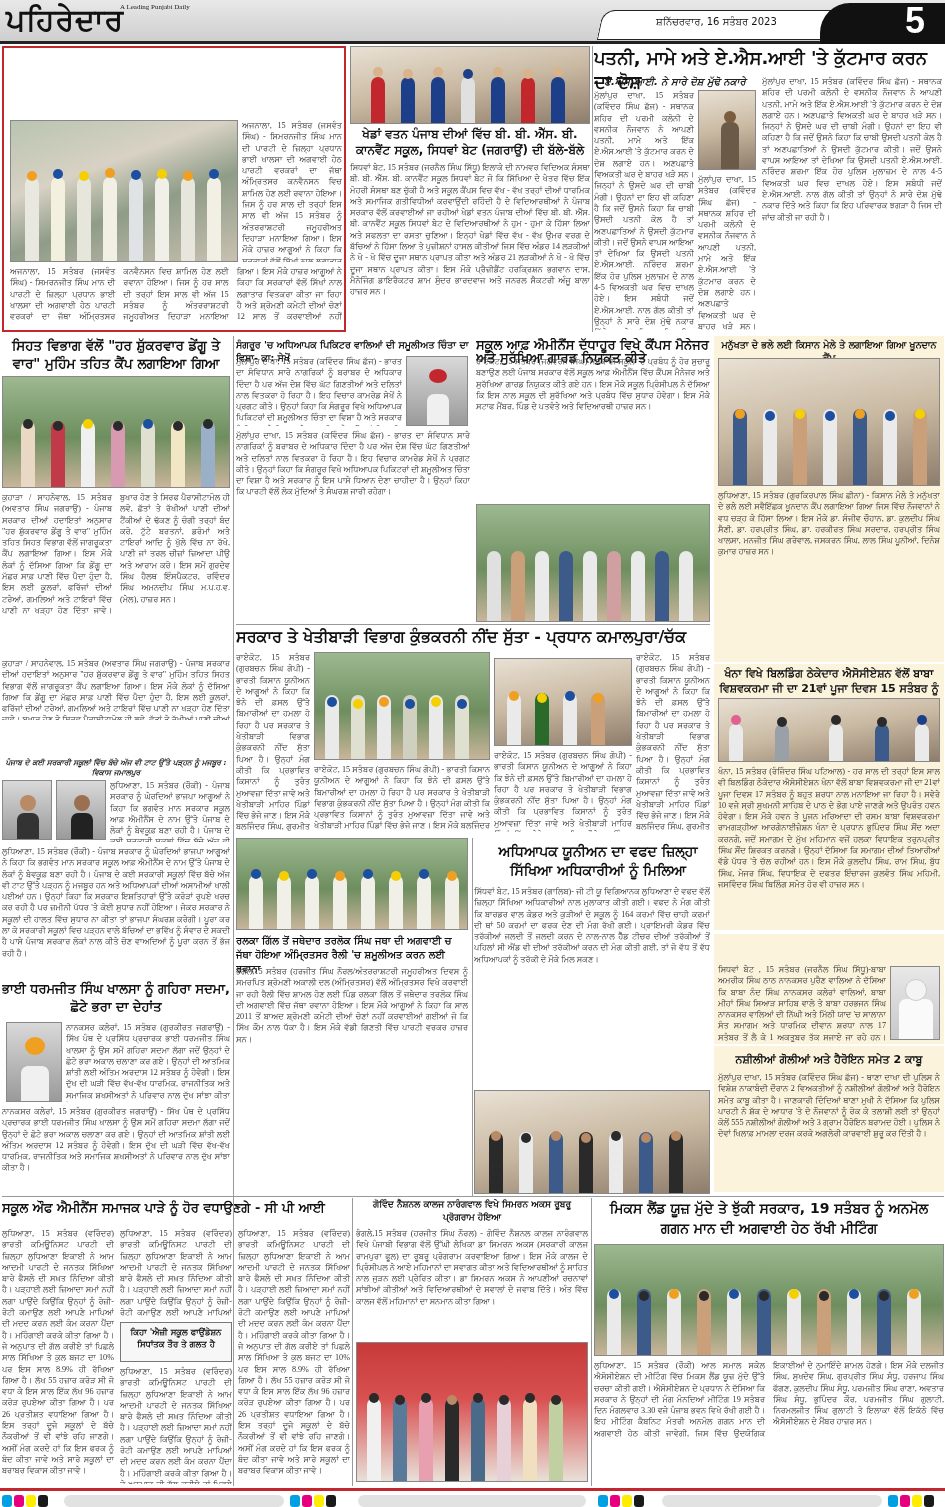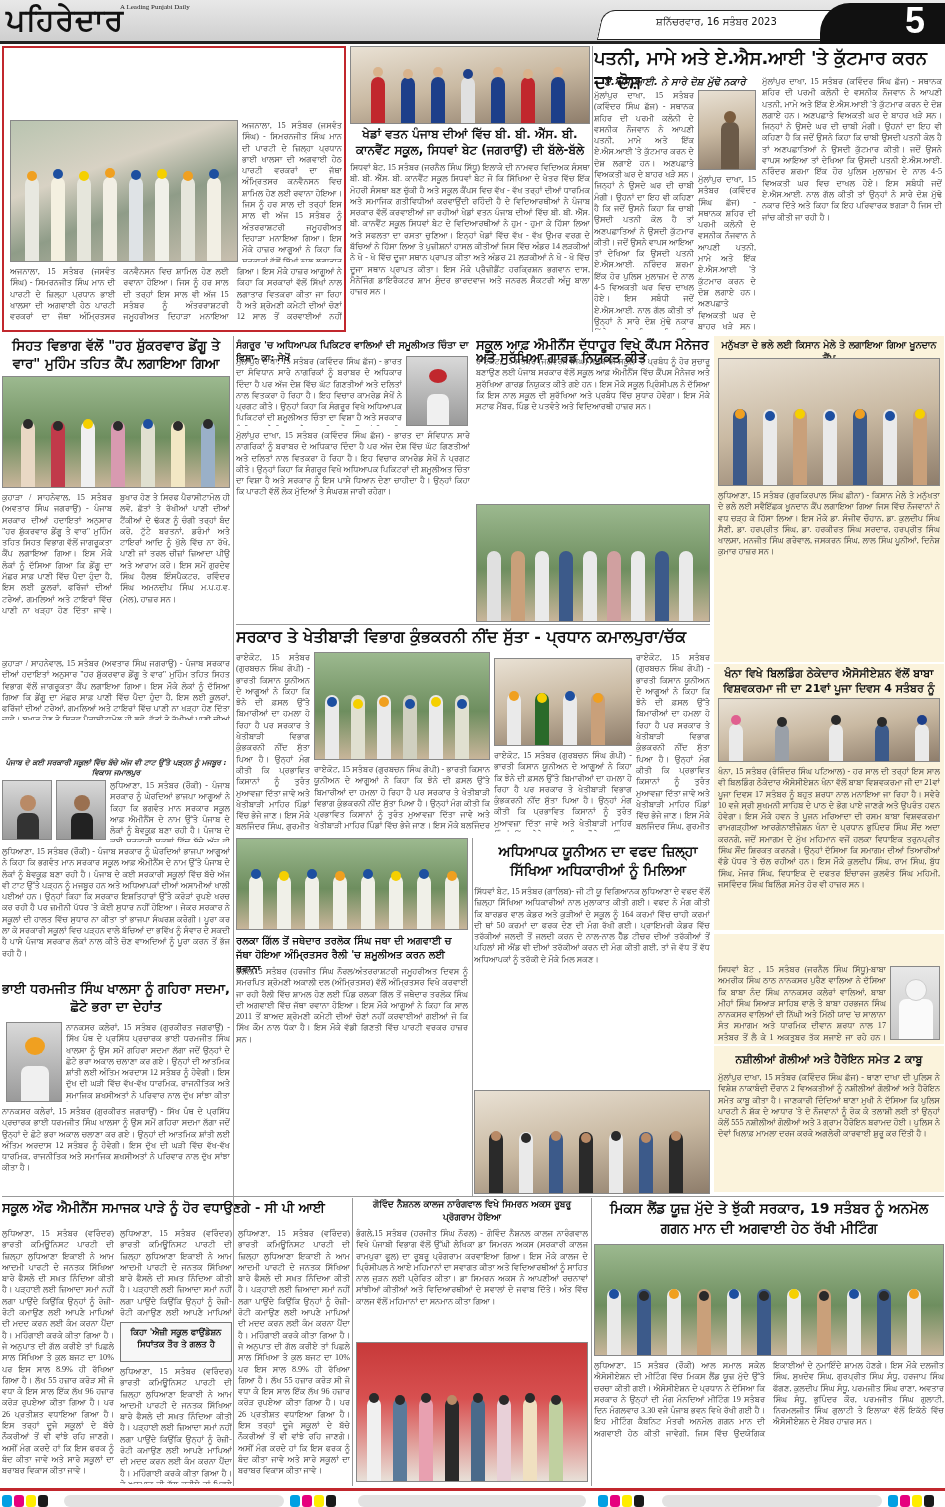--- a/index.html
+++ b/index.html
@@ -217,21 +217,21 @@
     <div class="fig" style="left:68px; background:#eaeaea;"></div>
       <div class="head" style="left:70px; top:32px; background:#1d4fa0;"></div>
     <div class="fig" style="left:96px; background:#c9a07a;"></div>
       <div class="head" style="left:98px; top:34px; background:#f0a020;"></div>
   </div>
   <div class="body" style="position:absolute; left:258px; top:98px; width:138px; height:82px; overflow:hidden;">ਰਾਏਕੋਟ, 15 ਸਤੰਬਰ (ਗੁਰਬਚਨ ਸਿੰਘ ਗੋਪੀ) - ਭਾਰਤੀ ਕਿਸਾਨ ਯੂਨੀਅਨ ਦੇ ਆਗੂਆਂ ਨੇ ਕਿਹਾ ਕਿ ਝੋਨੇ ਦੀ ਫ਼ਸਲ ਉੱਤੇ ਬਿਮਾਰੀਆਂ ਦਾ ਹਮਲਾ ਹੋ ਰਿਹਾ ਹੈ ਪਰ ਸਰਕਾਰ ਤੇ ਖੇਤੀਬਾੜੀ ਵਿਭਾਗ ਕੁੰਭਕਰਨੀ ਨੀਂਦ ਸੁੱਤਾ ਪਿਆ ਹੈ। ਉਨ੍ਹਾਂ ਮੰਗ ਕੀਤੀ ਕਿ ਪ੍ਰਭਾਵਿਤ ਕਿਸਾਨਾਂ ਨੂੰ ਤੁਰੰਤ ਮੁਆਵਜ਼ਾ ਦਿੱਤਾ ਜਾਵੇ ਅਤੇ ਖੇਤੀਬਾੜੀ ਮਾਹਿਰ ਪਿੰਡਾਂ ਵਿੱਚ ਭੇਜੇ ਜਾਣ। ਇਸ ਮੌਕੇ ਬਲਜਿੰਦਰ ਸਿੰਘ, ਗੁਰਮੀਤ ਸਿੰਘ, ਜਸਵੰਤ ਸਿੰਘ, ਸਤਨਾਮ ਸਿੰਘ, ਮਨਜੀਤ ਸਿੰਘ ਅਤੇ ਹੋਰ ਕਿਸਾਨ ਹਾਜ਼ਰ ਸਨ।</div>
   <div class="body" style="position:absolute; left:400px; top:0; width:74px; height:180px; overflow:hidden;">ਰਾਏਕੋਟ, 15 ਸਤੰਬਰ (ਗੁਰਬਚਨ ਸਿੰਘ ਗੋਪੀ) - ਭਾਰਤੀ ਕਿਸਾਨ ਯੂਨੀਅਨ ਦੇ ਆਗੂਆਂ ਨੇ ਕਿਹਾ ਕਿ ਝੋਨੇ ਦੀ ਫ਼ਸਲ ਉੱਤੇ ਬਿਮਾਰੀਆਂ ਦਾ ਹਮਲਾ ਹੋ ਰਿਹਾ ਹੈ ਪਰ ਸਰਕਾਰ ਤੇ ਖੇਤੀਬਾੜੀ ਵਿਭਾਗ ਕੁੰਭਕਰਨੀ ਨੀਂਦ ਸੁੱਤਾ ਪਿਆ ਹੈ। ਉਨ੍ਹਾਂ ਮੰਗ ਕੀਤੀ ਕਿ ਪ੍ਰਭਾਵਿਤ ਕਿਸਾਨਾਂ ਨੂੰ ਤੁਰੰਤ ਮੁਆਵਜ਼ਾ ਦਿੱਤਾ ਜਾਵੇ ਅਤੇ ਖੇਤੀਬਾੜੀ ਮਾਹਿਰ ਪਿੰਡਾਂ ਵਿੱਚ ਭੇਜੇ ਜਾਣ। ਇਸ ਮੌਕੇ ਬਲਜਿੰਦਰ ਸਿੰਘ, ਗੁਰਮੀਤ ਸਿੰਘ, ਜਸਵੰਤ ਸਿੰਘ, ਸਤਨਾਮ ਸਿੰਘ, ਮਨਜੀਤ ਸਿੰਘ ਅਤੇ ਹੋਰ ਕਿਸਾਨ ਹਾਜ਼ਰ ਸਨ।</div>
 </div>
 
 <div class="art cream" style="left:714px; top:664px; width:230px; height:266px;">
-  <div class="hl" style="font-size:11px; line-height:15px; padding-top:2px;">ਖੰਨਾ ਵਿਖੇ ਬਿਲਡਿੰਗ ਠੇਕੇਦਾਰ ਐਸੋਸੀਏਸ਼ਨ ਵੱਲੋਂ ਬਾਬਾ ਵਿਸ਼ਵਕਰਮਾ ਜੀ ਦਾ 21ਵਾਂ ਪੂਜਾ ਦਿਵਸ 4 ਸਤੰਬਰ ਨੂੰ</div>
+  <div class="hl" style="font-size:11px; line-height:15px; padding-top:2px;">ਖੰਨਾ ਵਿਖੇ ਬਿਲਡਿੰਗ ਠੇਕੇਦਾਰ ਐਸੋਸੀਏਸ਼ਨ ਵੱਲੋਂ ਬਾਬਾ ਵਿਸ਼ਵਕਰਮਾ ਜੀ ਦਾ 21ਵਾਂ ਪੂਜਾ ਦਿਵਸ 15 ਸਤੰਬਰ ਨੂੰ</div>
   <div class="photo indoor" style="left:4px; top:34px; width:222px; height:64px;">
     <div class="fig" style="left:10px; background:#eaeaea;"></div>
       <div class="head" style="left:12px; top:16px; background:#e06090;"></div>
     <div class="fig" style="left:56px; background:#9aa0a8;"></div>
       <div class="head" style="left:58px; top:18px; background:#2a2a2a;"></div>
     <div class="fig" style="left:110px; background:#eaeaea;"></div>
       <div class="head" style="left:112px; top:16px; background:#2a2a2a;"></div>
     <div class="fig" style="left:156px; background:#3c5a8a;"></div>
       <div class="head" style="left:158px; top:18px; background:#2a2a2a;"></div>
     <div class="fig" style="left:196px; background:#eaeaea;"></div>

